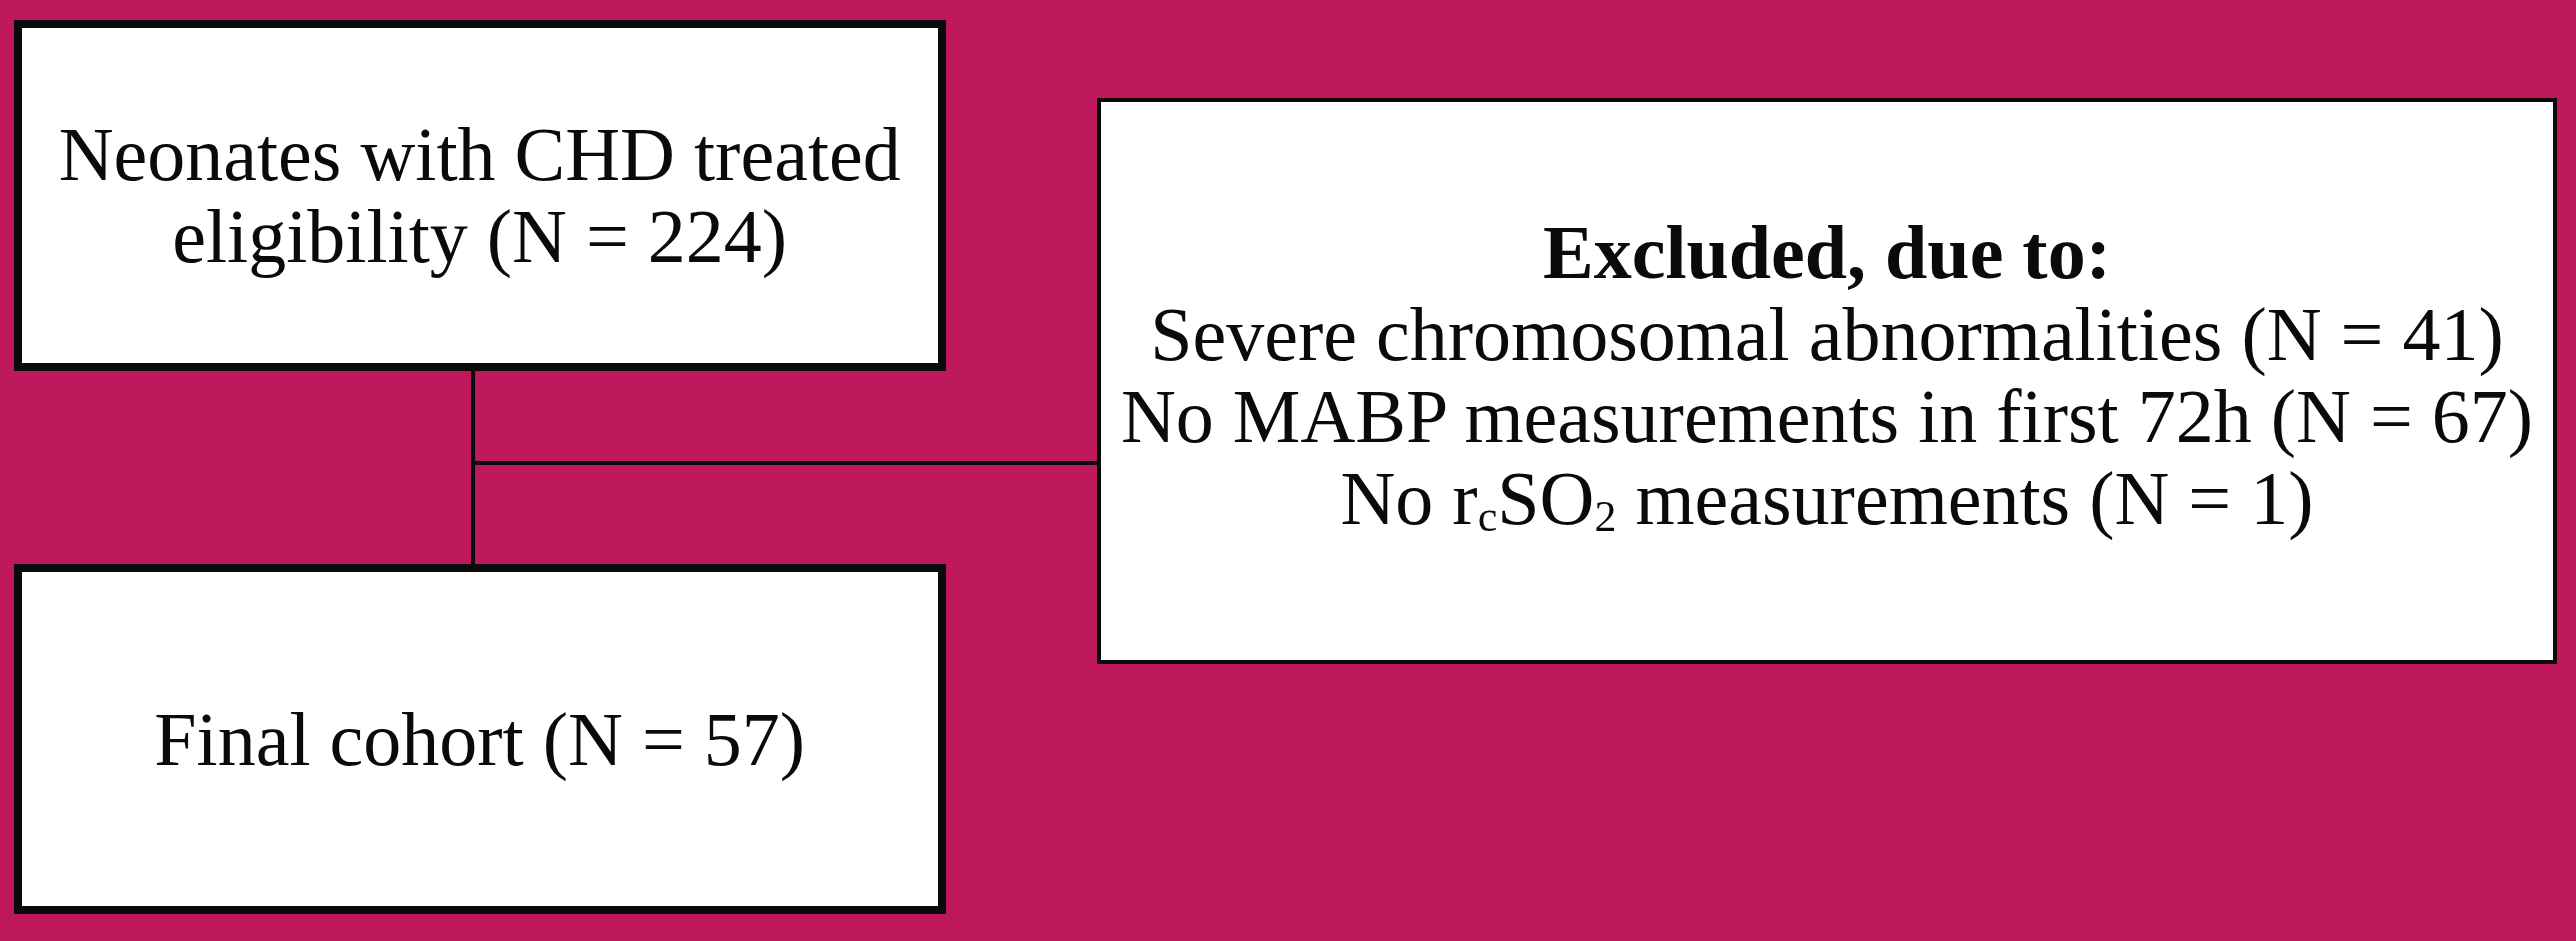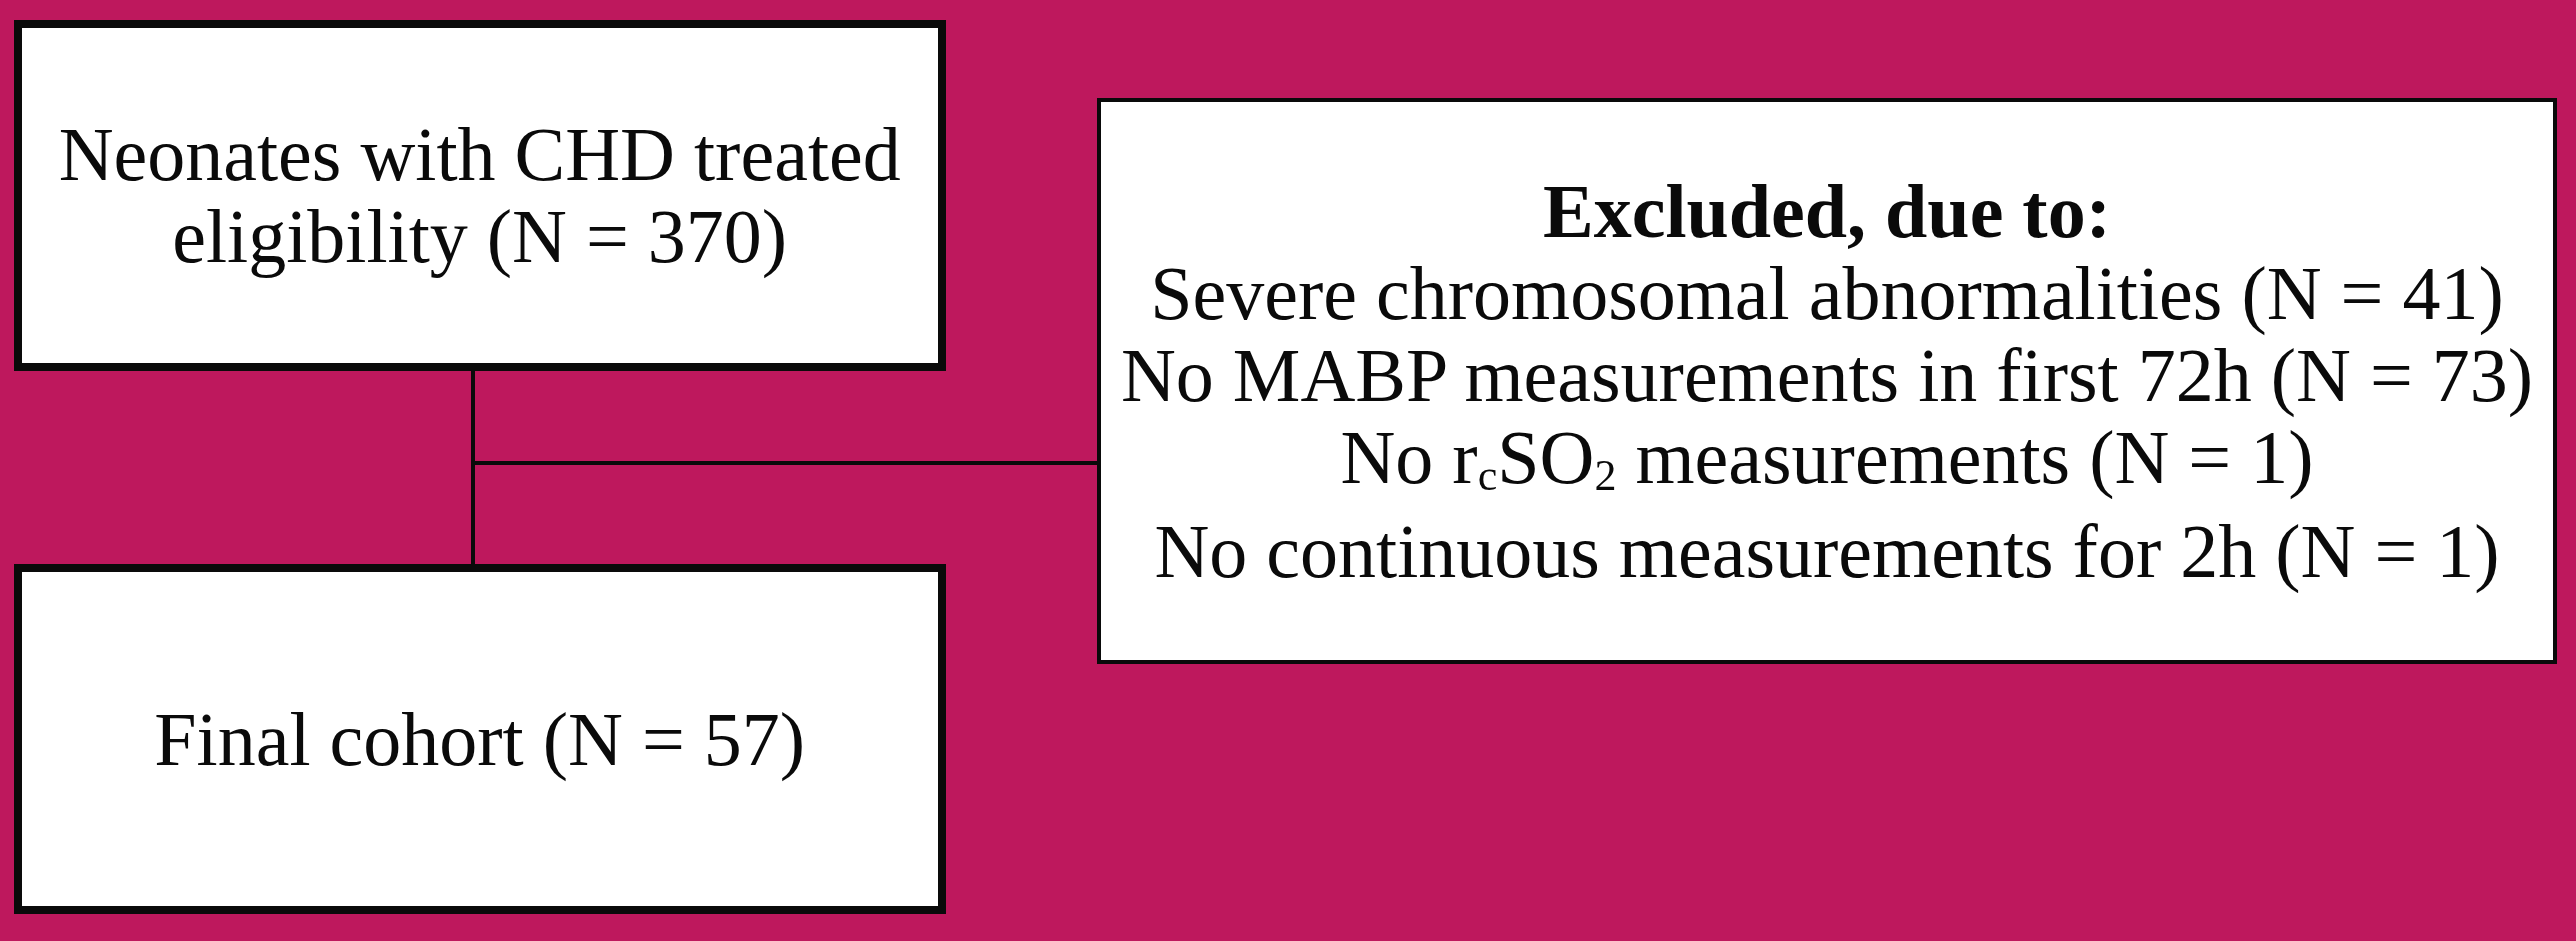--- a/index.html
+++ b/index.html
@@ -77,32 +77,31 @@
     top: 0.16em;
   }
 </style>
 </head>
 <body>
 
 <div id="canvas">
 
   <div id="box-eligibility" class="box box-thick">
     <div>Neonates with CHD treated</div>
-    <div>eligibility (N = 370)</div>
+    <div>eligibility (N = 224)</div>
   </div>
 
   <div id="connector-vertical" class="connector"></div>
   <div id="connector-horizontal" class="connector"></div>
 
   <div id="box-excluded" class="box box-thin">
     <div class="excl-title">Excluded, due to:</div>
     <div class="xline">Severe chromosomal abnormalities (N = 41)</div>
-    <div class="xline">No MABP measurements in first 72h (N = 73)</div>
+    <div class="xline">No MABP measurements in first 72h (N = 67)</div>
     <div class="xline"><span>No r</span><span class="subsc">c</span><span>SO</span><span class="subsc">2</span><span> measurements (N = 1)</span></div>
-    <div class="xline">No continuous measurements for 2h (N = 1)</div>
   </div>
 
   <div id="box-final" class="box box-thick">
     <div>Final cohort (N = 57)</div>
   </div>
 
 </div>
 
 
 </body></html>

